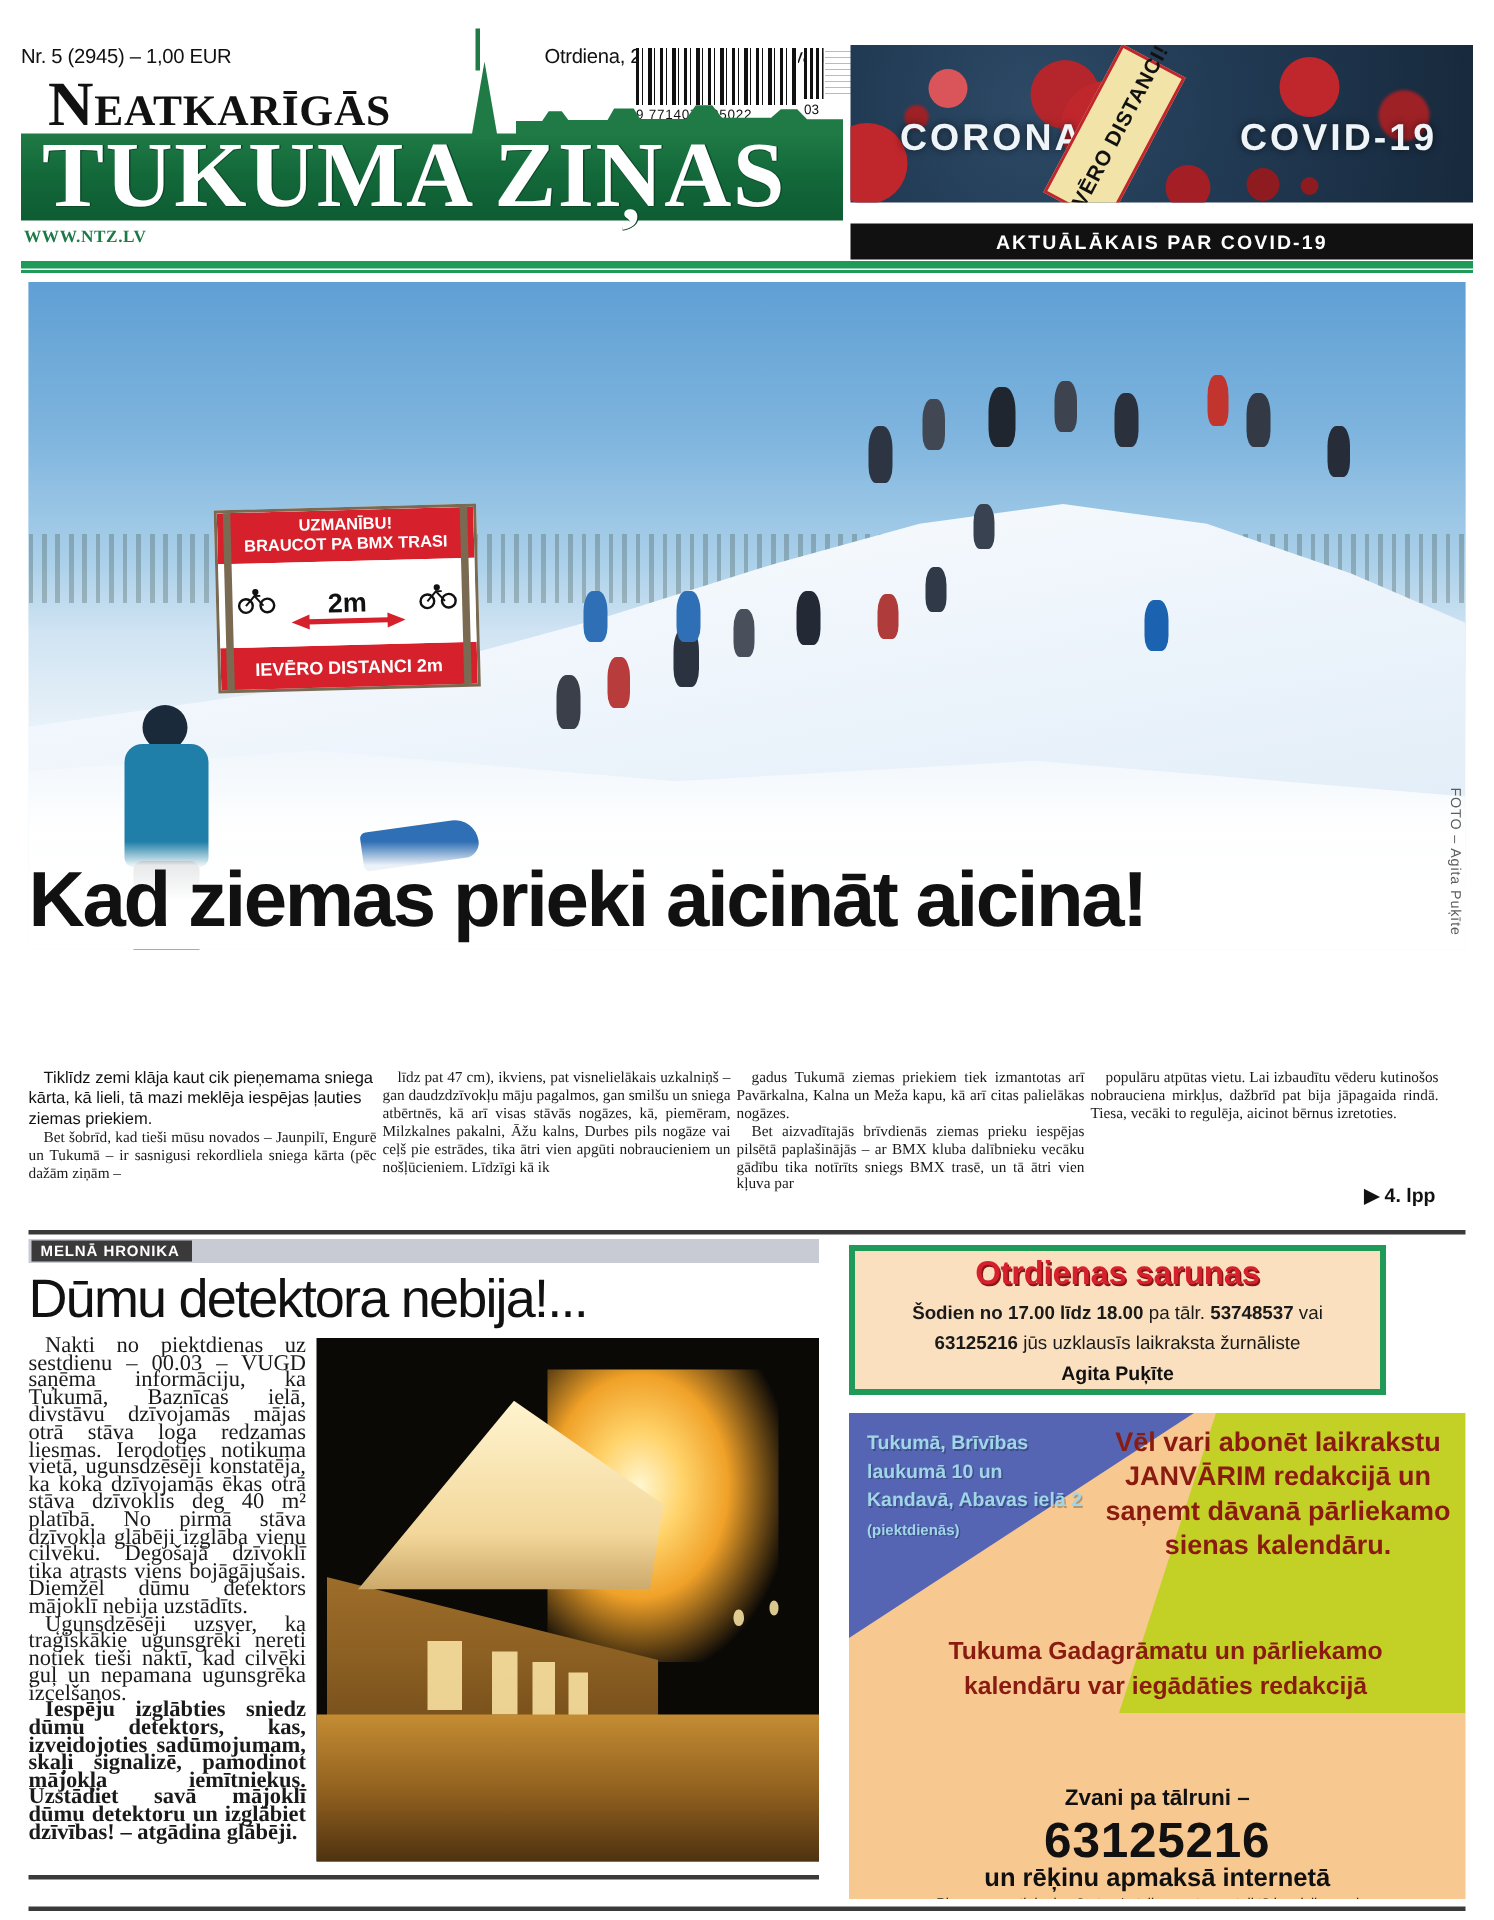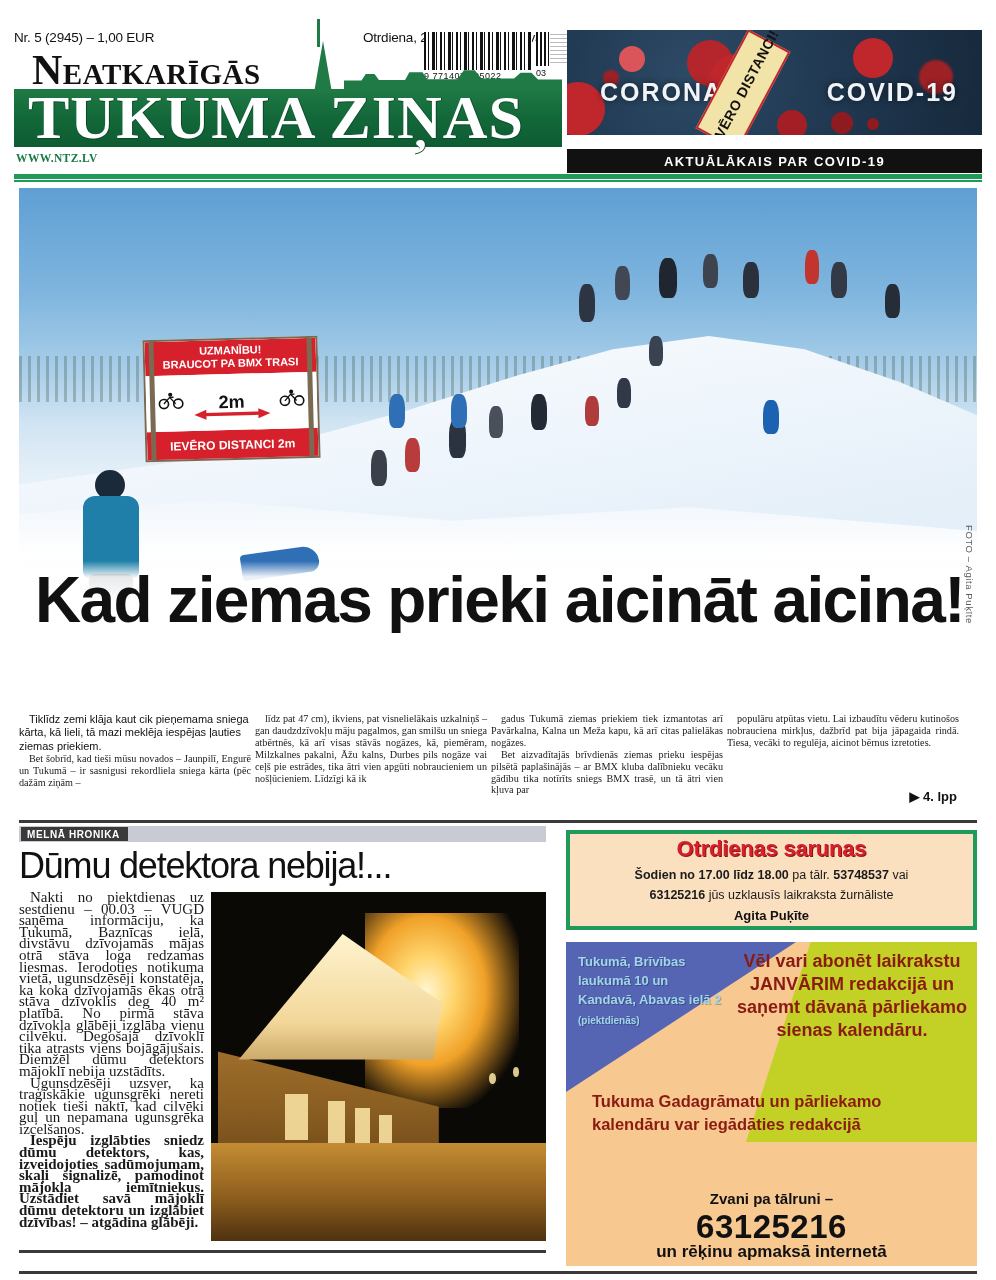--- a/index.html
+++ b/index.html
@@ -145,23 +145,23 @@
      border-radius:4px 16px 10px 4px; transform:rotate(-8deg); }
   .kid-main { position:absolute; left:62px; top:282px; width:62px; height:168px; }
   .kid-head { position:absolute; left:14px; top:0; width:30px; height:30px; border-radius:50%; background:#1b2a3a; }
   .kid-body { position:absolute; left:2px; top:26px; width:56px; height:82px; background:#1f7fa8; border-radius:12px 12px 6px 6px;}
   .kid-legs { position:absolute; left:8px; top:104px; width:44px; height:66px; background:#15202c; border-radius:6px; }
   .hero-title-band {
     position:absolute; left:0; bottom:0; width:958px; height:72px;
     background: linear-gradient(180deg, rgba(255,255,255,0) 0%, rgba(255,255,255,.9) 22%, #ffffff 55%);
   }
   .hero-title {
-    position:absolute; left:16px; bottom:6px;
+    position:absolute; left:0; bottom:6px;
     font-family:"Liberation Sans", sans-serif; font-weight:700;
-    font-size:64px; line-height:54px; color:#111; letter-spacing:-1.6px;
+    font-size:52px; line-height:54px; color:#111; letter-spacing:-1.6px;
   }
   .photo-credit {
     position:absolute; right:2px; bottom:8px; width:16px; height:100px;
     writing-mode: vertical-rl; text-orientation:mixed;
     font-family:"Liberation Sans", sans-serif; font-size:9.5px; color:#5c5c5c; letter-spacing:0.6px;
   }
 
   
   .lead-cols { position:absolute; left:19px; top:713px; width:958px; height:105px;
      display:grid; grid-template-columns: 232px 232px 232px 232px; column-gap:4px; }
@@ -211,21 +211,21 @@
   }
   .fire-ground {
     position:absolute; left:0; bottom:0; width:100%; height:28%;
     background: linear-gradient(180deg,#c48c33 0%, #8e5e1e 55%, #4e3210 100%);
   }
   .fire-win { position:absolute; background:#ffe9a8; opacity:.85; }
   .chron-rule { position:absolute; left:0; top:424px; width:527px; height:3px; background:#3a3a3a; }
 
   
   .ad-talks {
-    position:absolute; left:566px; top:830px; width:411px; height:100px;
+    position:absolute; left:566px; top:830px; width:358px; height:100px;
     border:4px solid #1f9a58; background:#fbe0c0; padding:6px 10px 8px;
     display:flex; flex-direction:column; align-items:center; justify-content:center; gap:6px;
   }
   .ad-talks-title {
     font-family:"Liberation Sans", sans-serif; font-weight:700; font-size:22px; color:#d6202b;
     letter-spacing:-0.2px; text-shadow: 1px 1px 0 #8a1418;
   }
   .ad-talks-l1, .ad-talks-l2 { font-family:"Liberation Sans", sans-serif; font-size:12.5px; color:#1a1a1a; text-align:center; }
   .ad-talks-l1 b, .ad-talks-l2 b { font-weight:700; }
   .ad-talks-name { font-family:"Liberation Sans", sans-serif; font-weight:700; font-size:13px; color:#111; }
@@ -247,21 +247,21 @@
     font-family:"Liberation Sans", sans-serif; font-weight:700; font-size:13px; line-height:19px;
     color:#9fd6e8; text-shadow:1px 1px 0 rgba(0,0,0,.25);
   }
   .ad-blue-txt .small { font-size:10px; display:block; margin-top:2px; }
   .ad-green-txt {
     position:absolute; left:166px; top:8px; width:240px; text-align:center;
     font-family:"Liberation Sans", sans-serif; font-weight:700; font-size:18px; line-height:23px;
     color:#8a1b10;
   }
   .ad-orange-txt {
-    position:absolute; left:26px; top:148px; width:370px; text-align:left;
+    position:absolute; left:26px; top:148px; width:370px; text-align:center;
     font-family:"Liberation Sans", sans-serif; font-weight:700; font-size:16.5px; line-height:23px;
     color:#8a1b10;
   }
   .ad-call { position:absolute; left:0; top:248px; width:411px; text-align:center;
     font-family:"Liberation Sans", sans-serif; font-weight:700; font-size:15px; color:#111; }
   .ad-phone { position:absolute; left:0; top:266px; width:411px; text-align:center;
     font-family:"Liberation Sans", sans-serif; font-weight:700; font-size:33px; color:#111; letter-spacing:0.5px;}
   .ad-net { position:absolute; left:0; top:300px; width:411px; text-align:center;
     font-family:"Liberation Sans", sans-serif; font-weight:700; font-size:17px; color:#111; }
   .ad-fine { position:absolute; left:0; top:322px; width:411px; text-align:center;

